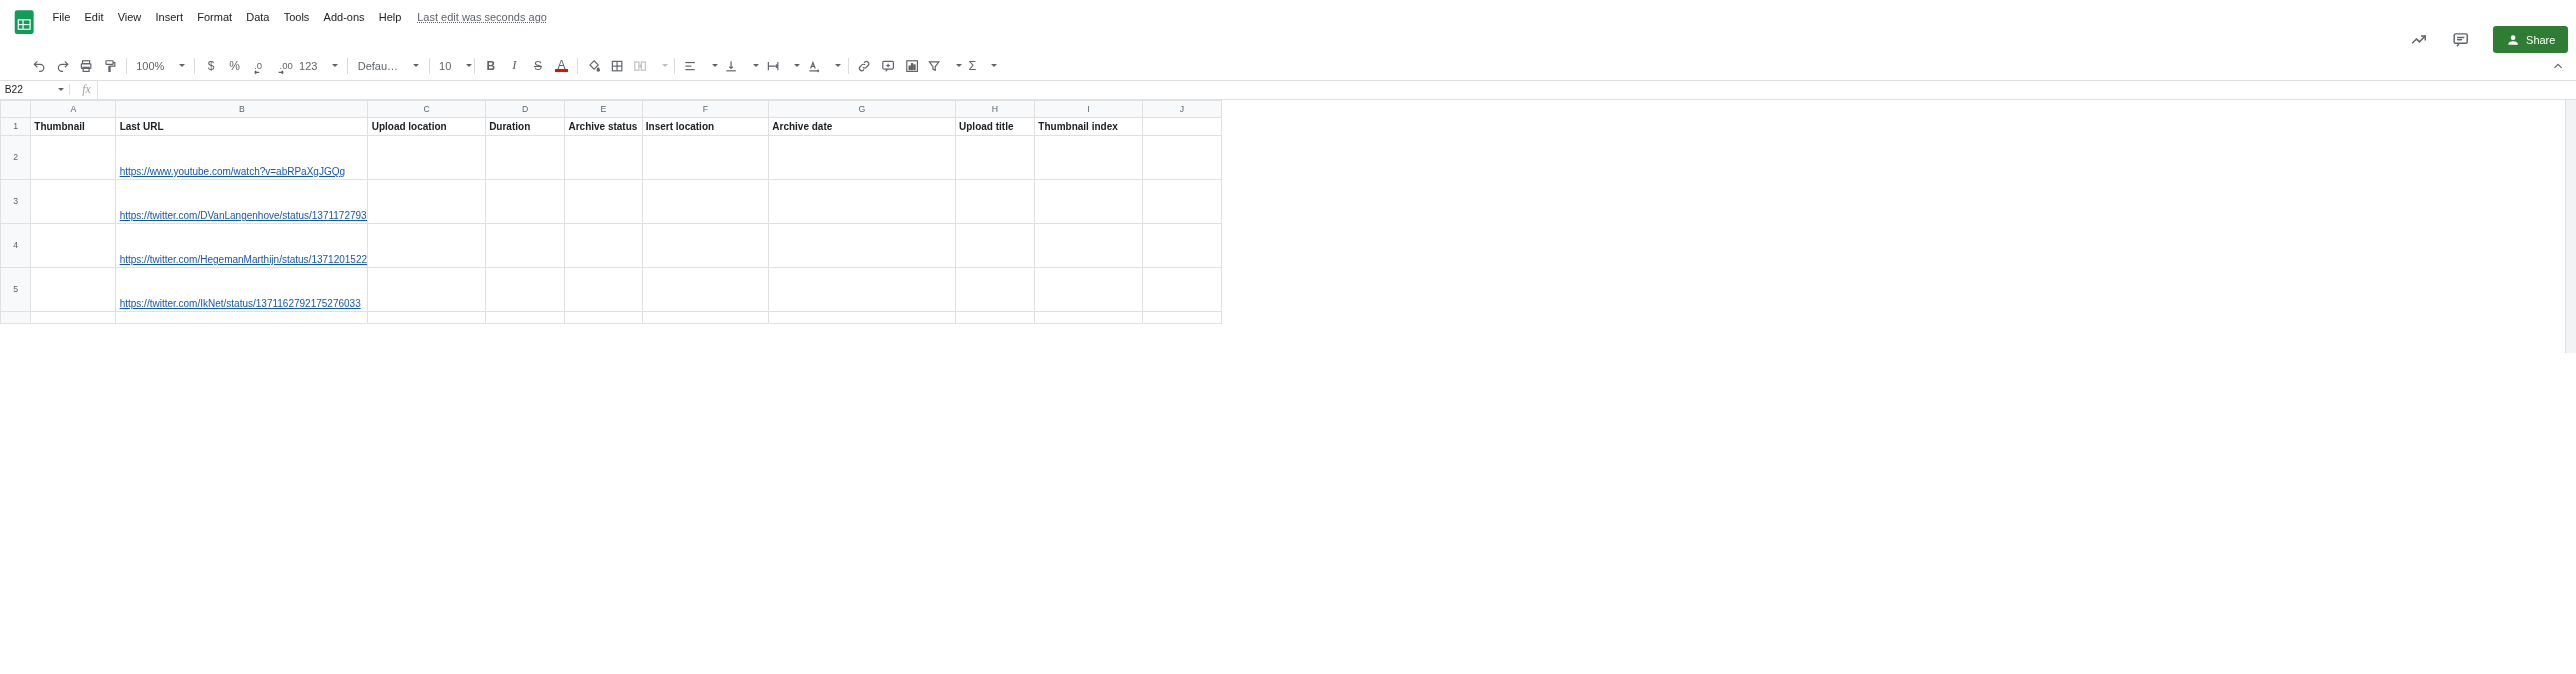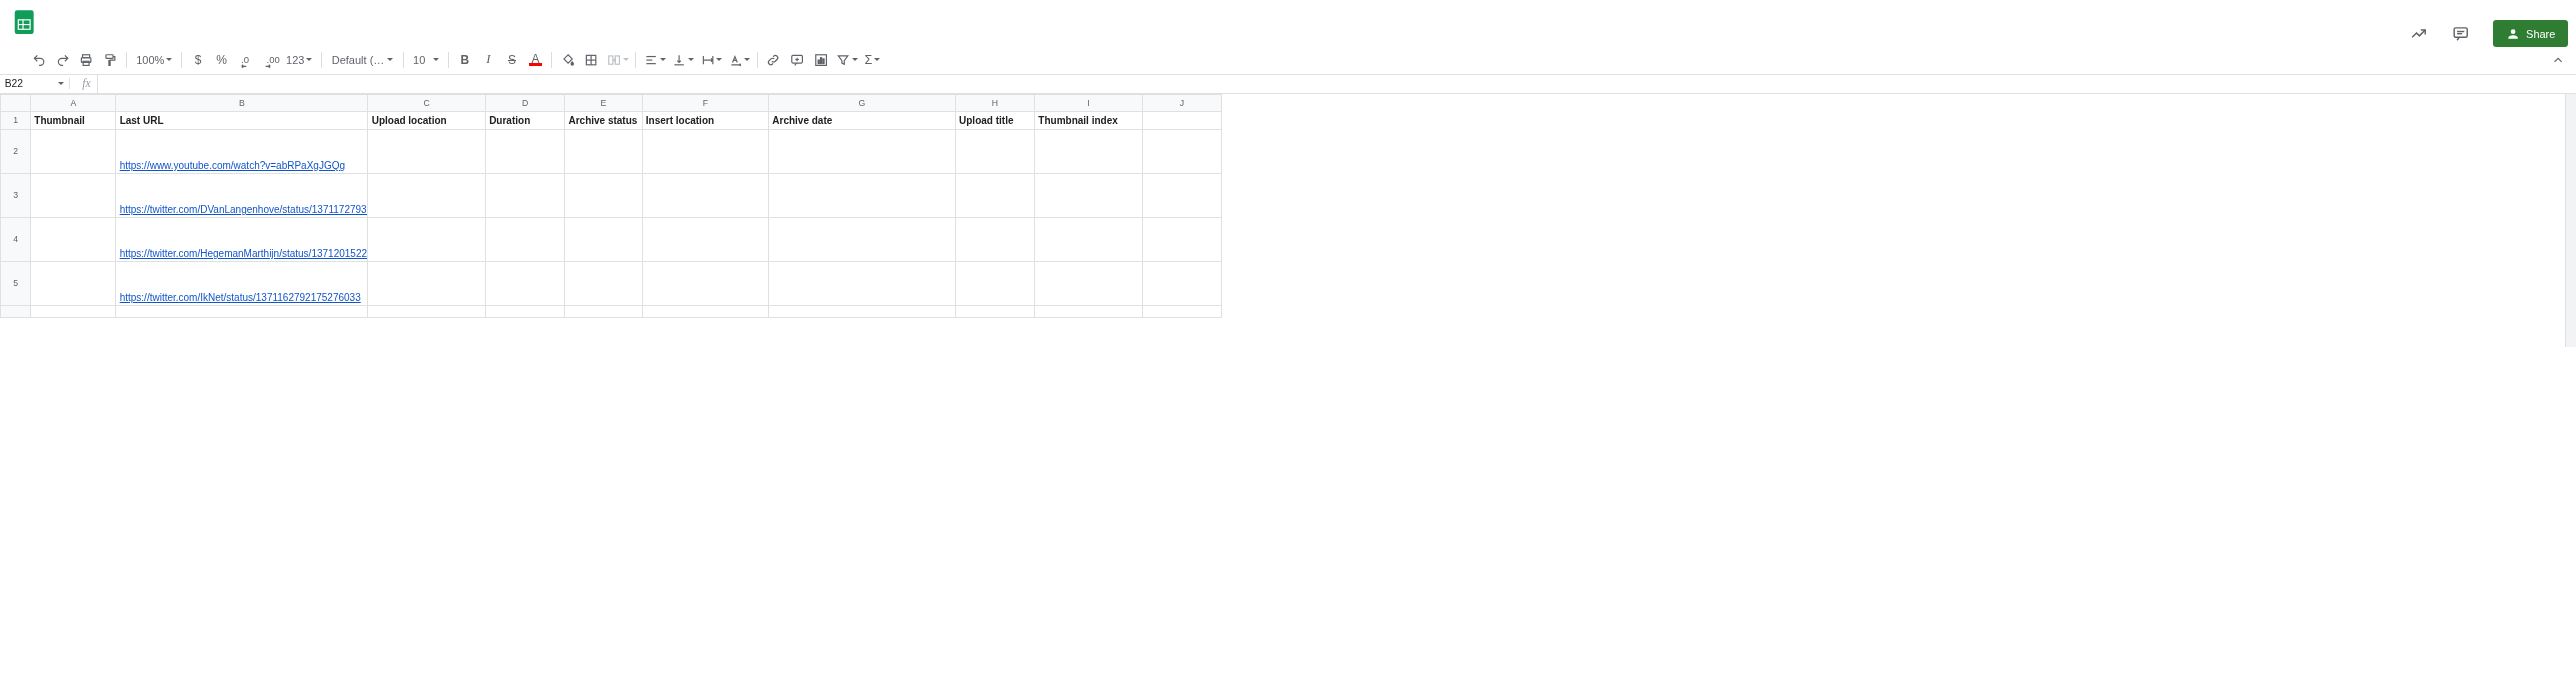--- a/index.html
+++ b/index.html
@@ -10,31 +10,31 @@
   .app-logo { width: 32px; height: 32px; display: flex; align-items: center; justify-content: center; margin-right: 6.3px; }
   .app-logo svg { width: 28.4px; height: 28.4px; }
   .title-area { flex: 0 0 auto; }
   .doc-title-row { display: flex; align-items: center; gap: 6.3px; padding: 0 0 1.6px 3.2px; }
   .doc-title { font-size: 14.2px; color: #5f6368; letter-spacing: 0.2px; }
   .title-icon { width: 16px; height: 16px; display:flex; align-items:center; justify-content:center; color:#5f6368; cursor:pointer; }
   .menu-bar { display: flex; gap: 1.6px; padding: 1.6px 0 4.7px 0; align-items: center; font-size: 11px; color:#202124; }
   .menu-item { padding: 3.2px 6.3px; border-radius: 3.2px; cursor: pointer; }
   .last-edit { color:#5f6368; text-decoration: underline dotted; margin-left: 8px; cursor:pointer; }
   .header-spacer { flex: 1; }
-  .header-actions { display:flex; align-items:center; gap: 22px; margin-top: 14px; }
+  .header-actions { display:flex; align-items:center; gap: 22px; margin-top: 20px; }
   .hdr-icon { width: 20.5px; height: 20.5px; display:flex; align-items:center; justify-content:center; color:#5f6368; cursor:pointer; border-radius:50%; }
   .share-btn { background:#2e7d32; color:#fff; border:none; border-radius:3.2px; padding: 6.3px 12.6px; font-size:11px; font-weight:500; display:flex; align-items:center; gap:6.3px; cursor:pointer; }
   .share-btn svg { width:14.2px; height:14.2px; }
 
   
   .toolbar-wrap { display:flex; align-items:center; border-bottom: 0.8px solid #e0e0e0; padding: 1.6px 8px 3.2px 28.4px; }
   .toolbar { display:flex; align-items:center; flex-wrap:nowrap; gap: 1.6px; }
   .tb-btn { width: 22px; height: 22px; display:flex; align-items:center; justify-content:center; color:#5f6368; cursor:pointer; border-radius:1.6px; }
   .tb-sep { width:0.8px; height:16px; background:#dadce0; margin: 0 3.2px; }
-  .tb-dropdown { display:flex; align-items:center; gap:0; padding: 0 4.7px; height:22px; cursor:pointer; color:#5f6368; border-radius:1.6px; font-size:11px; }
+  .tb-dropdown { display:flex; align-items:center; gap:13px; padding: 0 4.7px; height:22px; cursor:pointer; color:#5f6368; border-radius:1.6px; font-size:11px; }
   .tb-caret { border-left:3.2px solid transparent; border-right:3.2px solid transparent; border-top:3.2px solid #5f6368; margin-left:1.6px; }
   .tb-text-color { display:flex; flex-direction:column; align-items:center; }
   .tb-text-color .bar { width:12.6px; height:2.4px; background:#ff0000; margin-top:-1.6px; }
   .chevron-up { width:20.5px; height:20.5px; display:flex; align-items:center; justify-content:center; color:#5f6368; cursor:pointer; margin-left:auto; }
 
   
   .formula-row { display:flex; align-items:center; border-bottom:0.8px solid #e0e0e0; height:19px; }
   .name-box { width:70px; border-right:0.8px solid #e0e0e0; display:flex; align-items:center; padding: 0 4.7px; font-size:10.3px; color:#202124; position:relative; }
   .name-box .caret { position:absolute; right:4.7px; border-left:3.2px solid transparent; border-right:3.2px solid transparent; border-top:3.2px solid #5f6368; }
   .fx-label { width:22px; color:#9aa0a6; font-style:italic; font-family: serif; font-size:12px; text-align:center; border-right:0.8px solid #e0e0e0; height:100%; display:flex; align-items:center; justify-content:center;margin-left:6px; }
@@ -64,20 +64,32 @@
 <div class="header-row">
   <div class="app-logo">
     <svg viewBox="0 0 48 48">
         <rect x="8" y="4" width="32" height="40" rx="4" fill="#0f9d58"></rect>
         <rect x="14" y="20" width="20" height="16" fill="none" stroke="#fff" stroke-width="2"></rect>
         <line x1="14" y1="28" x2="34" y2="28" stroke="#fff" stroke-width="2"></line>
         <line x1="22" y1="20" x2="22" y2="36" stroke="#fff" stroke-width="2"></line>
       </svg>
   </div>
   <div class="title-area">
+    <div class="menu-bar">
+      <span class="menu-item">File</span>
+      <span class="menu-item">Edit</span>
+      <span class="menu-item">View</span>
+      <span class="menu-item">Insert</span>
+      <span class="menu-item">Format</span>
+      <span class="menu-item">Data</span>
+      <span class="menu-item">Tools</span>
+      <span class="menu-item">Add-ons</span>
+      <span class="menu-item">Help</span>
+      <span class="last-edit">Last edit was seconds ago</span>
+    </div>
   </div>
   <div class="header-spacer"></div>
   <div class="header-actions">
     <span class="hdr-icon">
         <svg width="17.4" height="17.4" viewBox="0 0 24 24" fill="none" stroke="#5f6368" stroke-width="2">
           <polyline points="3 17 9 11 13 15 21 7"></polyline>
           <polyline points="15 7 21 7 21 13"></polyline>
         </svg>
       </span>
     <span class="hdr-icon">

